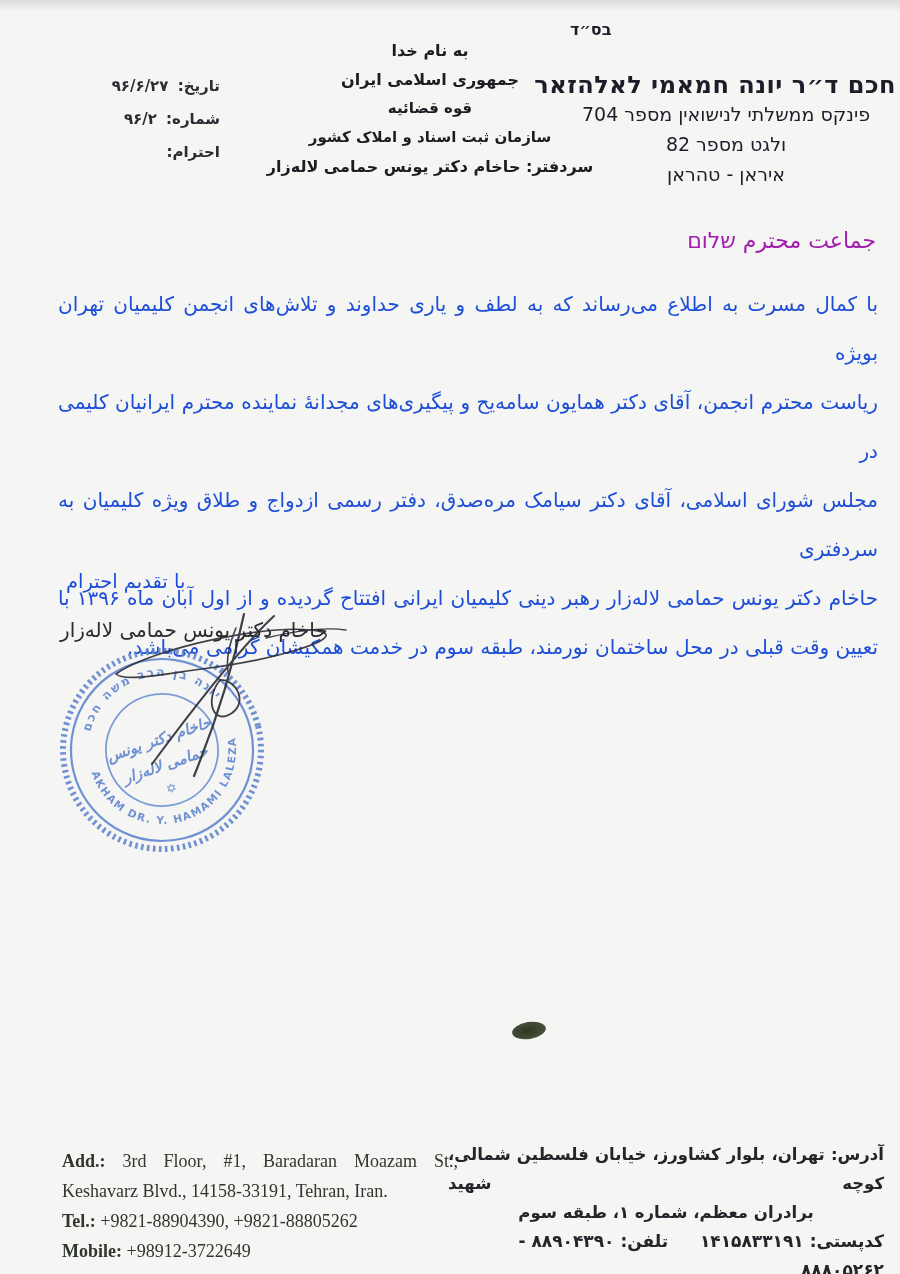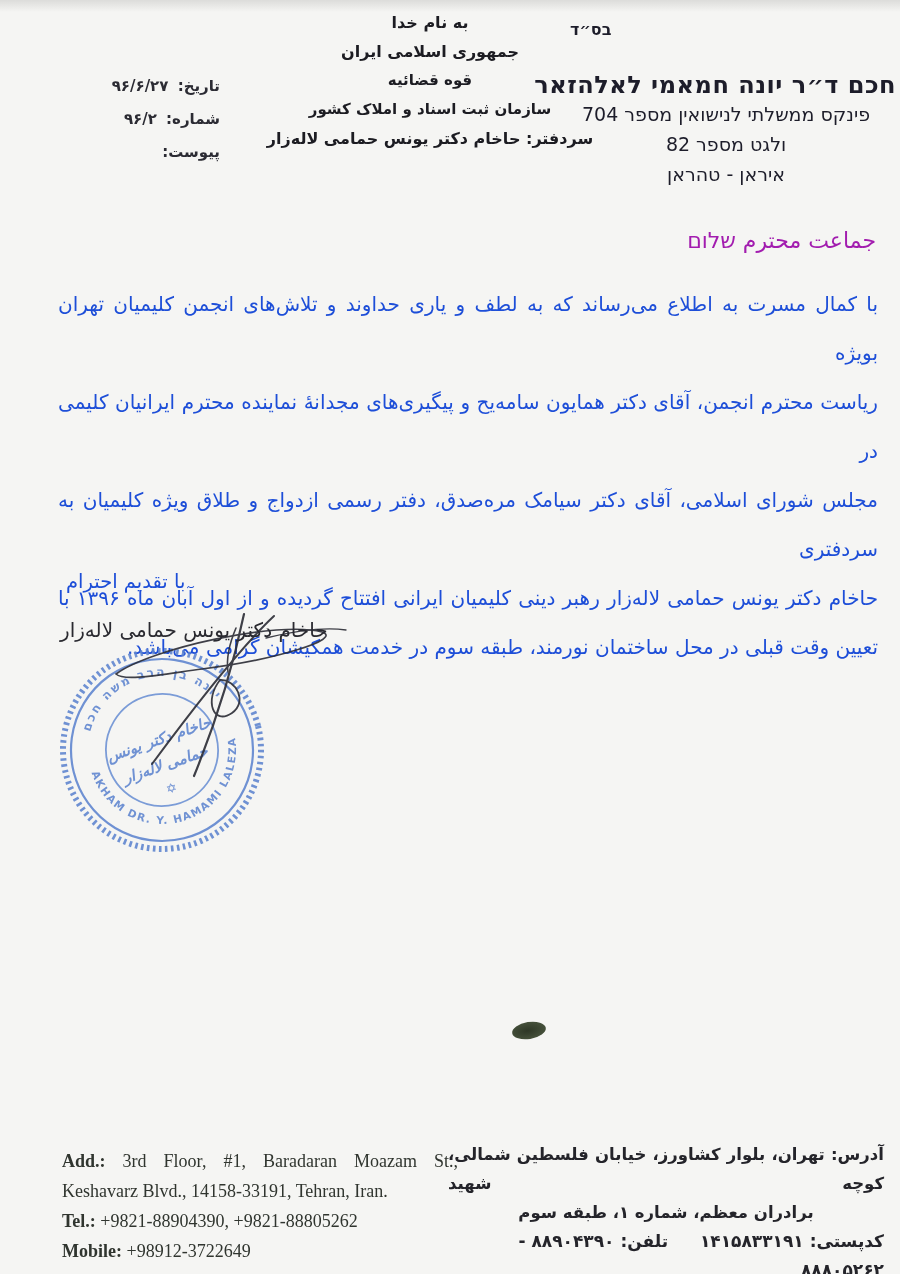--- a/index.html
+++ b/index.html
@@ -12,21 +12,21 @@
     background:linear-gradient(#dcdcda, rgba(245,245,243,0));}
 
   
   .meta{position:absolute; top:70px; left:52px; width:168px;
     direction:rtl; text-align:right; font-size:15px; font-weight:bold;
     color:#2b2b33; line-height:33px;}
   .meta .row span{display:inline;}
   .meta .val{margin-right:4px;}
 
   
-  .ph{position:absolute; top:8px; left:210px; width:440px;
+  .ph{position:absolute; top:36px; left:210px; width:440px;
     direction:rtl; text-align:center; color:#1c1c22; font-weight:bold;}
   .ph div{line-height:29px;}
   .ph .l1{font-size:16px;}
   .ph .l2{font-size:16px;}
   .ph .l3{font-size:15px;}
   .ph .l4{font-size:15px;}
   .ph .l5{font-size:16.5px;}
   .ph .l6{font-size:16px;}
 
   
@@ -87,21 +87,21 @@
   <div class="meta">
     <div class="row">
       <span>تاریخ:</span>
       <span class="val">۹۶/۶/۲۷</span>
     </div>
     <div class="row">
       <span>شماره:</span>
       <span class="val">۹۶/۲</span>
     </div>
     <div class="row">
-      <span>پیوست:</span>
+      <span>احترام:</span>
       <span class="val"></span>
     </div>
   </div>
 
   <div class="ph">
     <div class="l1">به نام خدا</div>
     <div class="l2">جمهوری اسلامی ایران</div>
     <div class="l3">قوه قضائیه</div>
     <div class="l4">سازمان ثبت اسناد و املاک کشور</div>
     <div class="l6">سردفتر: حاخام دکتر یونس حمامی لاله‌زار</div>

